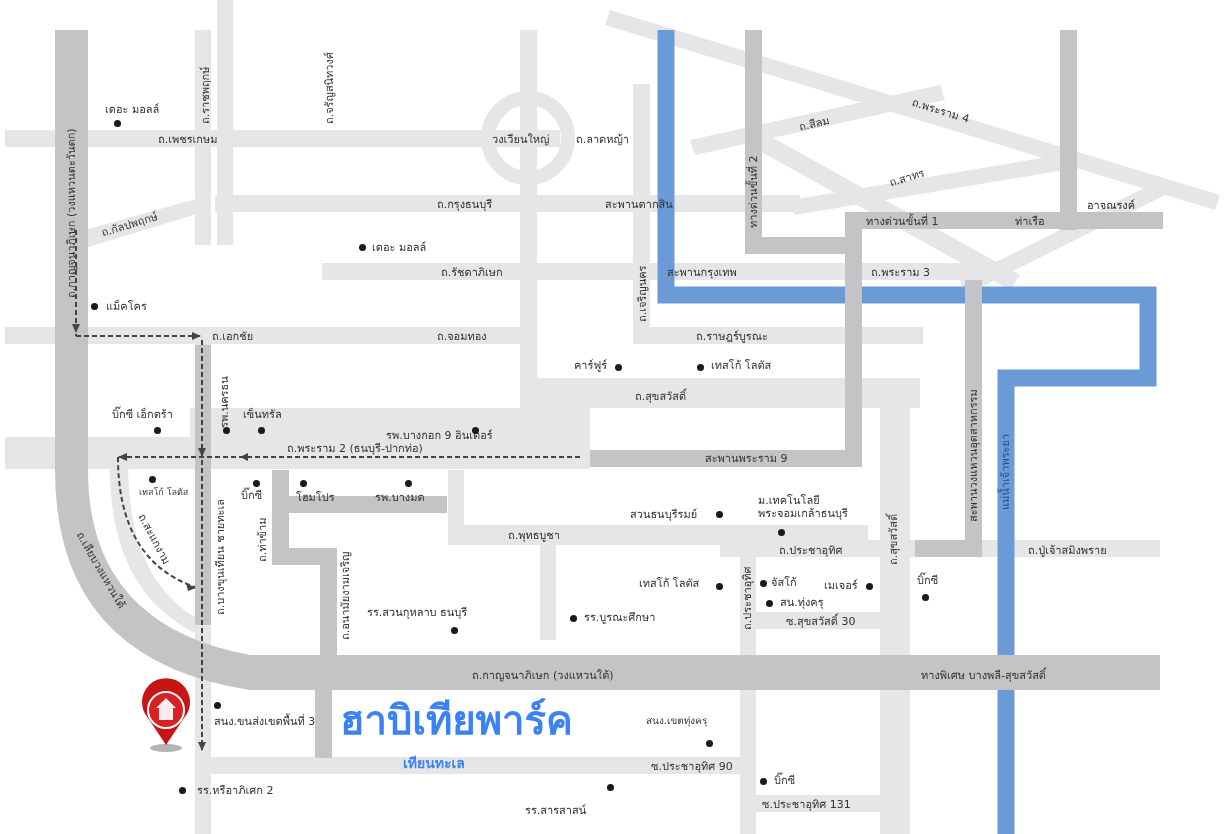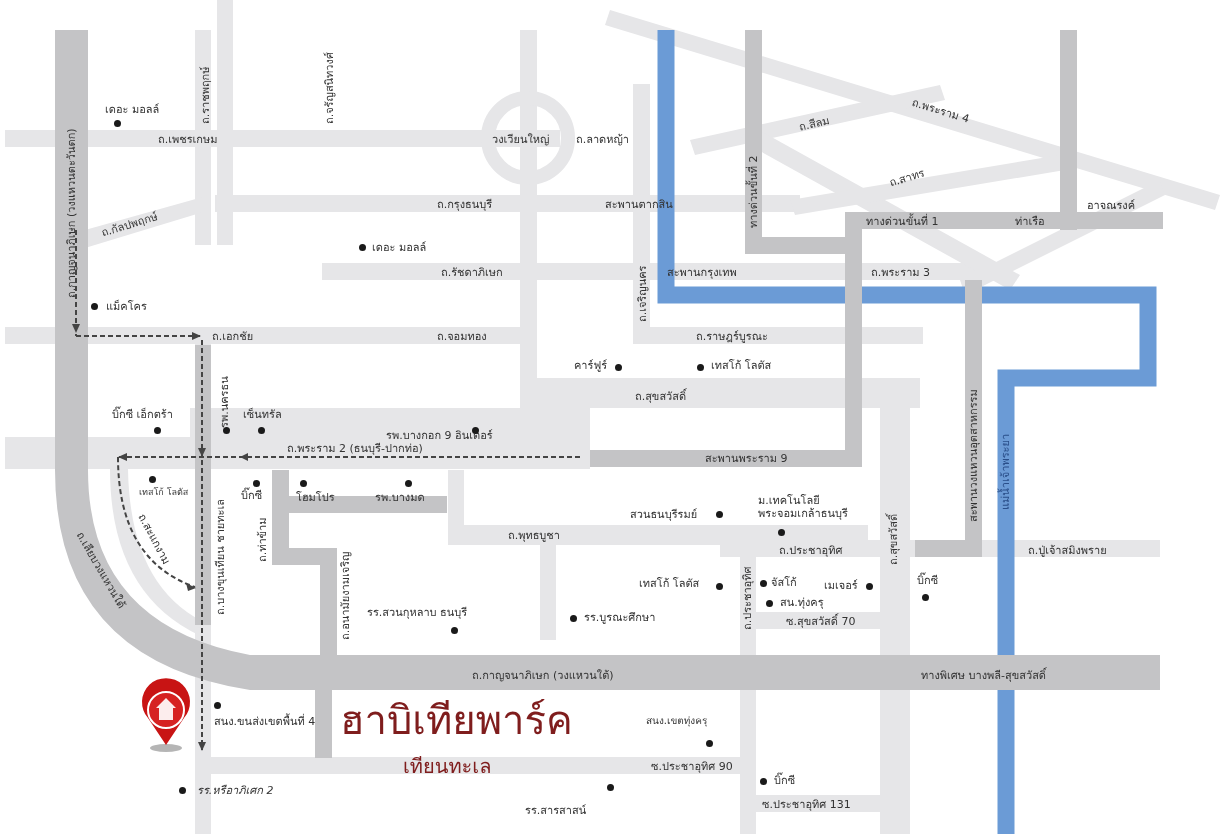--- a/index.html
+++ b/index.html
@@ -2,21 +2,21 @@
 <html><head>
 <meta charset="utf-8">
 <style>
   html, body { margin:0; padding:0; background:#ffffff; }
   body { width:1229px; height:834px; position:relative; overflow:hidden;
          font-family:"DejaVu Sans", sans-serif; }
   #map { position:absolute; left:0; top:0; width:1229px; height:834px; }
   .lbl { position:absolute; font-size:11px; color:#333; white-space:nowrap; line-height:1; }
   .lbl.vu { transform-origin:left top; transform:rotate(-90deg); }
   .dot { position:absolute; width:7px; height:7px; border-radius:50%; background:#1a1a1a; }
-  .title { position:absolute; font-family:"DejaVu Sans", sans-serif; font-weight:normal; color:#7f1d1d; white-space:nowrap; line-height:1; }
+  .title { position:absolute; font-family:"DejaVu Sans", sans-serif; font-weight:bold; color:#3b82f6; white-space:nowrap; line-height:1; }
 </style>
 </head>
 <body>
 
 <svg id="map" width="1229" height="834" viewBox="0 0 1229 834" xmlns="http://www.w3.org/2000/svg">
 
   <g fill="#e6e6e8">
 
     <rect x="5" y="130" width="555" height="17"></rect>
 
@@ -158,21 +158,21 @@
 <div class="lbl vu" style="left:219px;top:428px;">รพ.นครธน</div>
 <div class="lbl" style="left:287px;top:443px;">ถ.พระราม 2 (ธนบุรี-ปากท่อ)</div>
 <div class="lbl" style="left:705px;top:453px;">สะพานพระราม 9</div>
 <div class="lbl vu" style="left:968px;top:522px;">สะพานวงแหวนอุตสาหกรรม</div>
 <div class="lbl vu" style="left:1000px;top:510px;color:#2a4f8a;">แม่น้ำเจ้าพระยา</div>
 <div class="lbl" style="left:508px;top:530px;">ถ.พุทธบูชา</div>
 <div class="lbl" style="left:779px;top:545px;">ถ.ประชาอุทิศ</div>
 <div class="lbl vu" style="left:742px;top:630px;">ถ.ประชาอุทิศ</div>
 <div class="lbl vu" style="left:888px;top:565px;">ถ.สุขสวัสดิ์</div>
 <div class="lbl" style="left:1028px;top:545px;text-align:right;">ถ.ปู่เจ้าสมิงพราย</div>
-<div class="lbl" style="left:786px;top:616px;">ซ.สุขสวัสดิ์ 70</div>
+<div class="lbl" style="left:786px;top:616px;">ซ.สุขสวัสดิ์ 30</div>
 <div class="lbl" style="left:472px;top:670px;">ถ.กาญจนาภิเษก (วงแหวนใต้)</div>
 <div class="lbl" style="left:921px;top:670px;">ทางพิเศษ บางพลี-สุขสวัสดิ์</div>
 <div class="lbl" style="left:651px;top:761px;">ซ.ประชาอุทิศ 90</div>
 <div class="lbl" style="left:762px;top:799px;">ซ.ประชาอุทิศ 131</div>
 <div class="lbl" style="left:84px;top:530px;transform:rotate(60deg);transform-origin:left top;">ถ.เลียบวงแหวนใต้</div>
 <div class="lbl" style="left:146px;top:512px;transform:rotate(62deg);transform-origin:left top;">ถ.สะแกงาม</div>
 <div class="lbl vu" style="left:215px;top:615px;">ถ.บางขุนเทียน ชายทะเล</div>
 <div class="lbl vu" style="left:257px;top:562px;">ถ.ท่าข้าม</div>
 <div class="lbl vu" style="left:340px;top:640px;">ถ.อนามัยงามเจริญ</div>
 
@@ -235,28 +235,28 @@
 <div class="lbl" style="left:917px;top:575px;">บิ๊กซี</div>
 <div class="dot" style="left:922px;top:594px;"></div>
 
 <div class="lbl" style="left:367px;top:607px;">รร.สวนกุหลาบ ธนบุรี</div>
 <div class="dot" style="left:451px;top:627px;"></div>
 
 <div class="dot" style="left:570px;top:615px;"></div>
 <div class="lbl" style="left:584px;top:612px;">รร.บูรณะศึกษา</div>
 
 <div class="dot" style="left:214px;top:702px;"></div>
-<div class="lbl" style="left:214px;top:716px;">สนง.ขนส่งเขตพื้นที่ 4</div>
+<div class="lbl" style="left:214px;top:716px;">สนง.ขนส่งเขตพื้นที่ 3</div>
 
 <div class="lbl" style="left:646px;top:716px;font-size:10px;">สนง.เขตทุ่งครุ</div>
 <div class="dot" style="left:706px;top:740px;"></div>
 
 <div class="dot" style="left:179px;top:787px;"></div>
-<div class="lbl" style="left:197px;top:785px;font-style:italic;">รร.หรือาภิเศก 2</div>
+<div class="lbl" style="left:197px;top:785px;">รร.หรือาภิเศก 2</div>
 
 <div class="lbl" style="left:525px;top:781px;margin-top:24px;">รร.สารสาสน์</div>
 <div class="dot" style="left:607px;top:784px;"></div>
 
 <div class="dot" style="left:760px;top:778px;"></div>
 <div class="lbl" style="left:774px;top:775px;">บิ๊กซี</div>
 
 <div class="title" style="left:340px;top:700px;font-size:40px;">ฮาบิเทียพาร์ค</div>
-<div class="title" style="left:403px;top:756px;font-size:20px;">เทียนทะเล</div>
+<div class="title" style="left:403px;top:756px;font-size:14px;">เทียนทะเล</div>
 
 </body></html>

